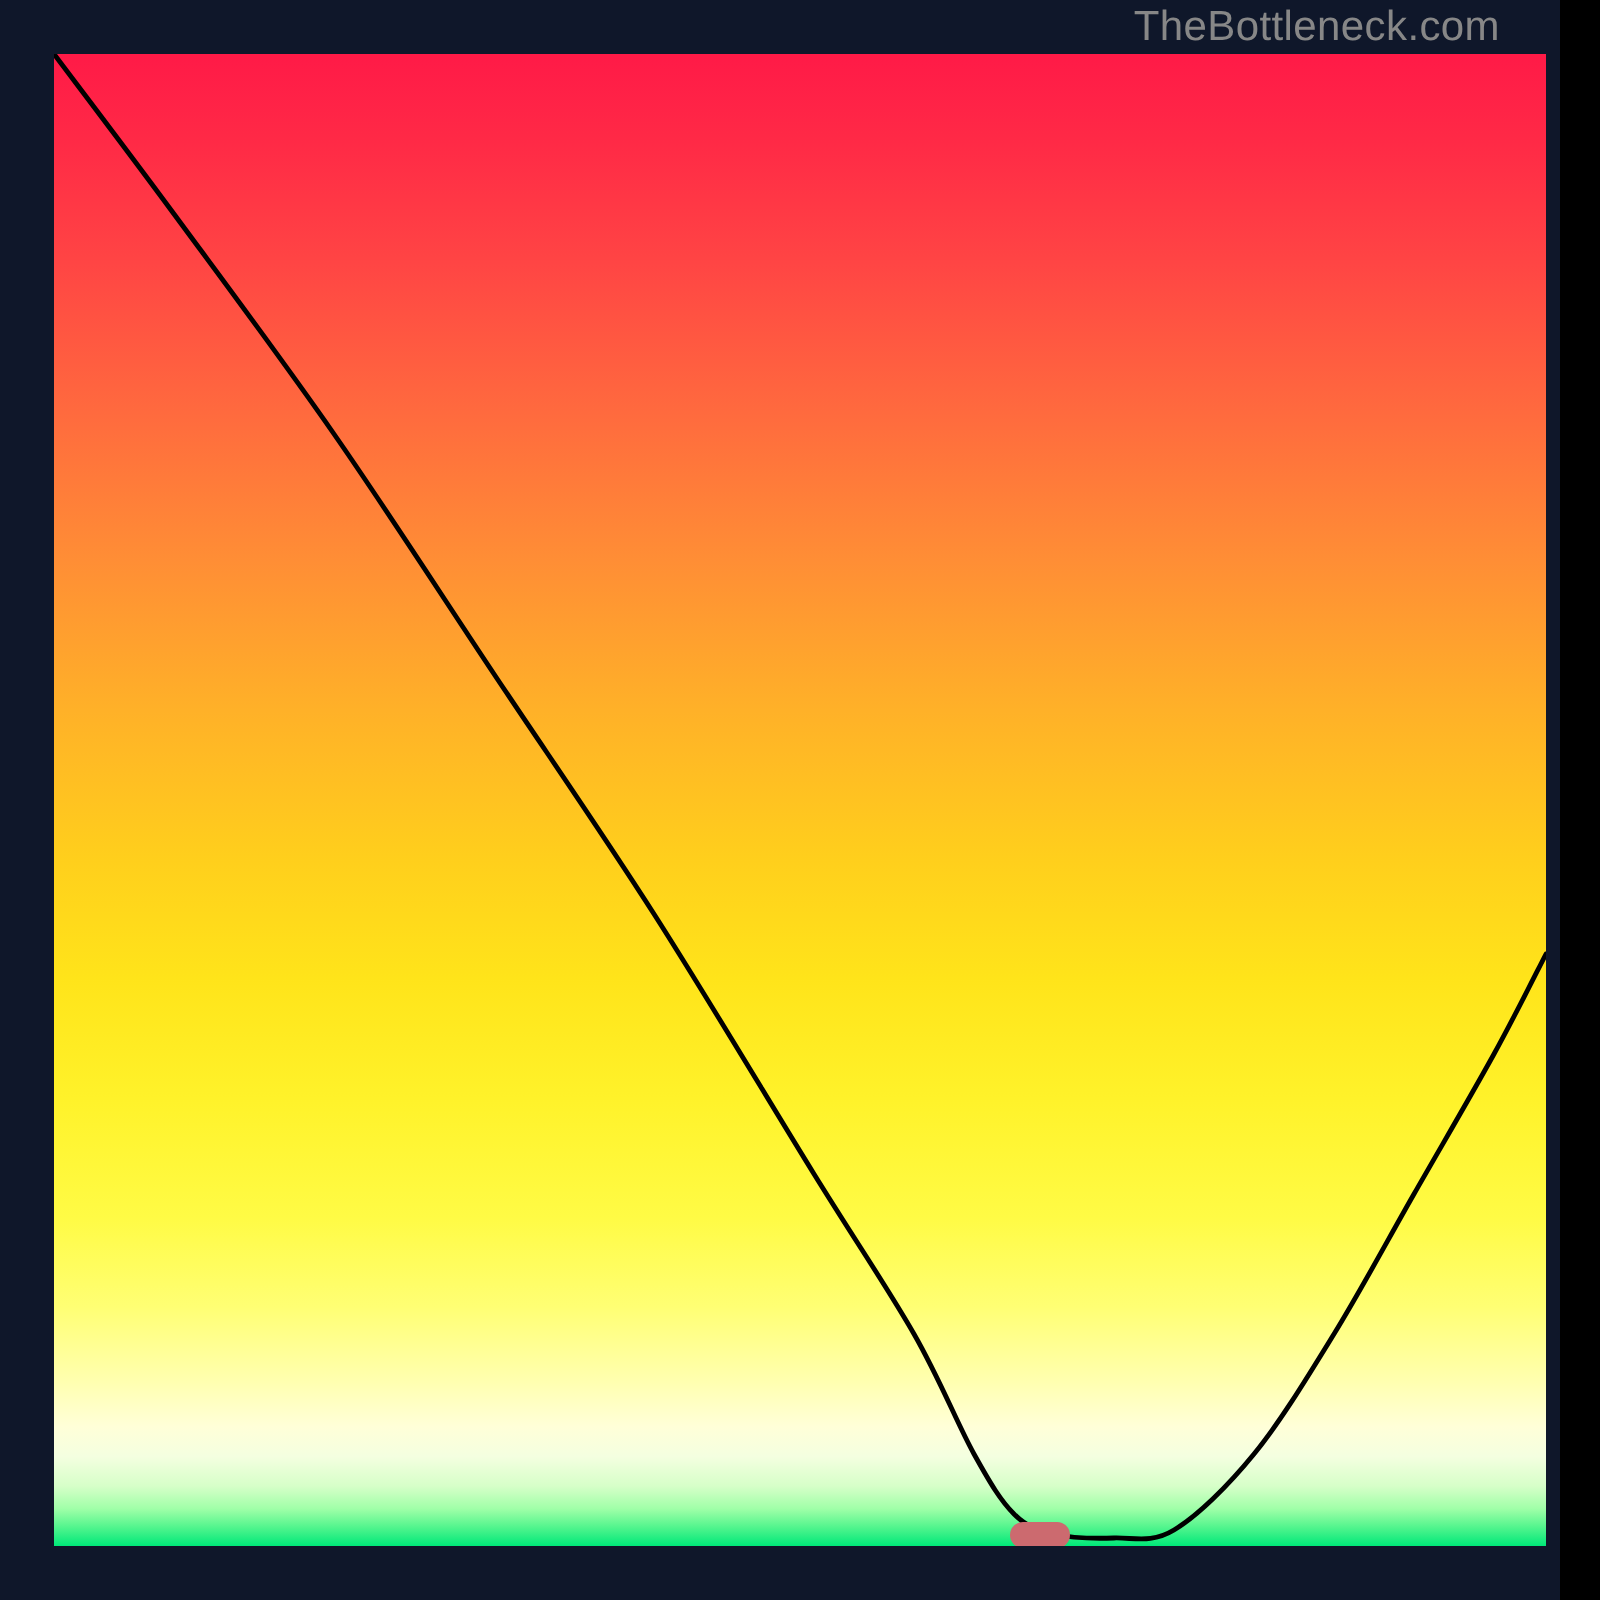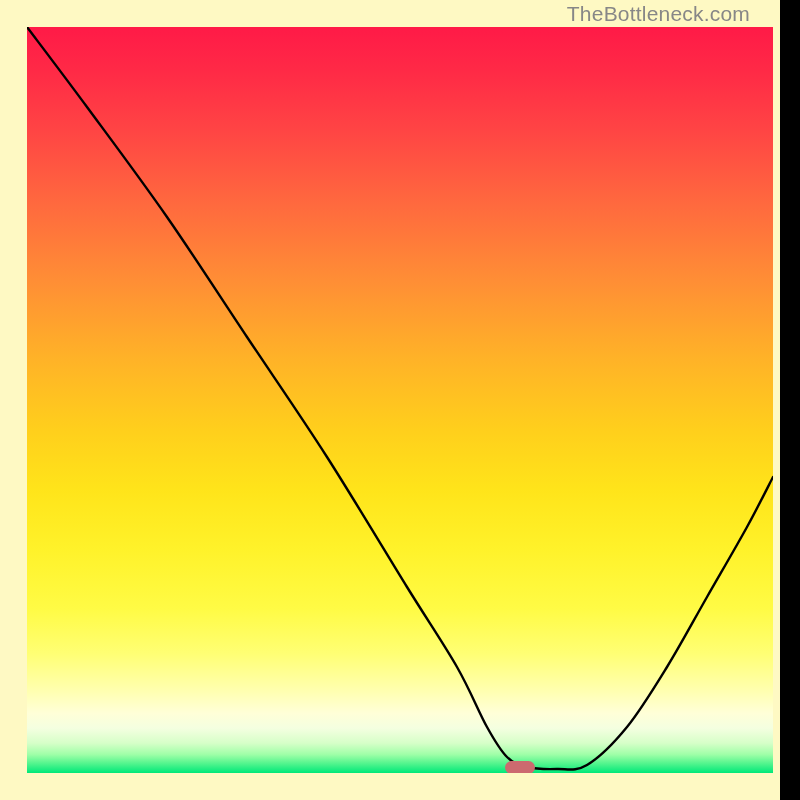--- a/index.html
+++ b/index.html
@@ -9,21 +9,21 @@
     height: 800px;
     background: #000;
     overflow: hidden;
   }
   .frame {
     position: absolute;
     left: 0;
     top: 0;
     width: 780px;
     height: 800px;
-    background: #fef9c3;
+    background: #0f172a;
   }
   .plot {
     position: absolute;
     left: 27px;
     top: 27px;
     width: 746px;
     height: 746px;
     overflow: hidden;
   }
   .gradient {

